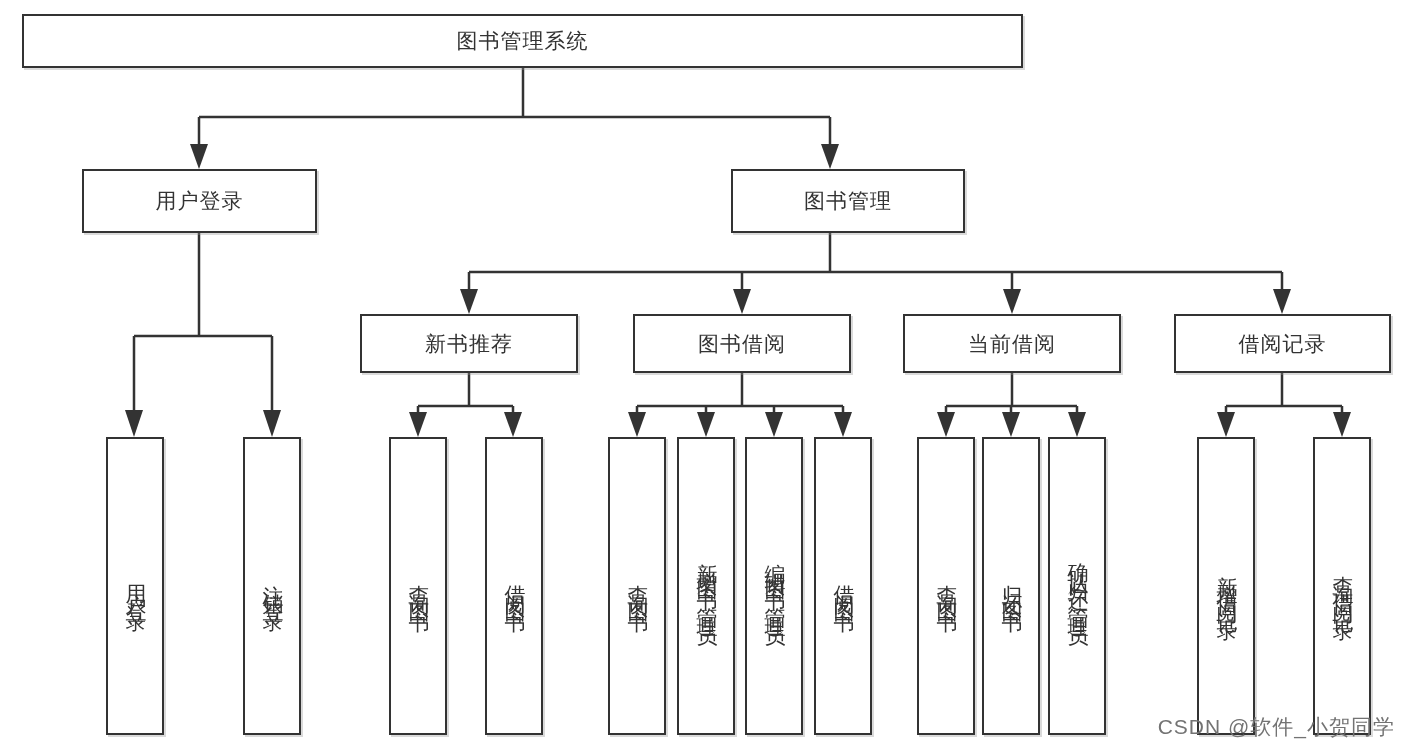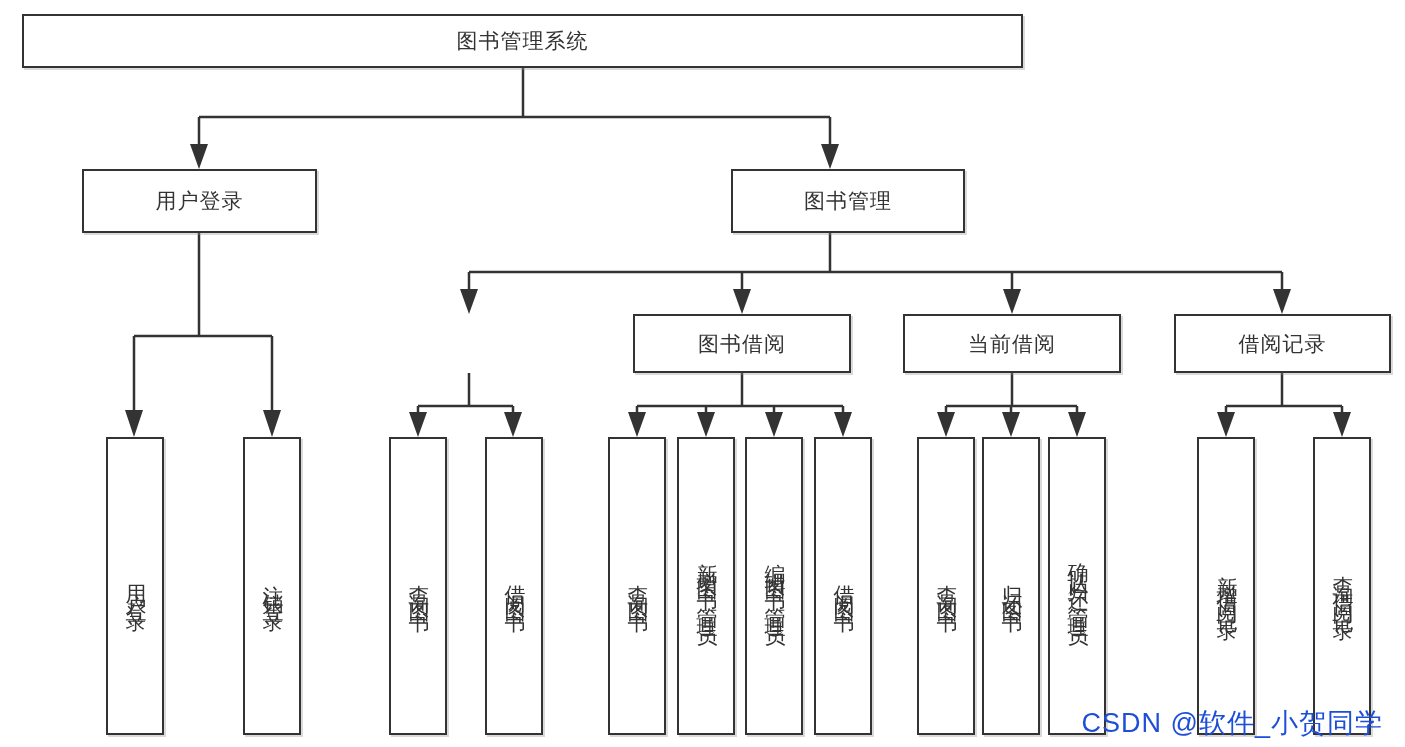--- a/index.html
+++ b/index.html
@@ -28,23 +28,23 @@
   .node.v{
     writing-mode:vertical-rl;
     text-orientation:mixed;
     text-align:center;
     font-size:21px;
     letter-spacing:9px;
     line-height:52px;
   }
   .watermark{
     position:absolute;
-    right:22px;bottom:6px;
-    font-size:27px;
-    color:#1d4ed8;
+    right:10px;bottom:6px;
+    font-size:21px;
+    color:#737373;
     letter-spacing:1px;
     white-space:nowrap;
   }
 </style>
 </head>
 <body>
 
 <div class="canvas">
 
   <svg class="connectors" viewBox="0 0 1405 747" xmlns="http://www.w3.org/2000/svg">
@@ -81,20 +81,21 @@
     <path d="M1282,373 V406 M1226,406 H1342 M1226,406 V414 M1342,406 V414"></path>
     <polygon points="1217,412 1235,412 1226,437"></polygon>
     <polygon points="1333,412 1351,412 1342,437"></polygon>
   </svg>
 
   <div class="node h" style="left:22px;top:14px;width:1001px;height:54px;">图书管理系统</div>
 
   <div class="node h" style="left:82px;top:169px;width:235px;height:64px;">用户登录</div>
   <div class="node h" style="left:713px;top:169px;width:234px;height:64px;margin-left:18px;">图书管理</div>
 
+  <div class="node h" style="left:360px;top:314px;width:218px;height:59px;">新书推荐</div>
   <div class="node h" style="left:633px;top:314px;width:218px;height:59px;text-align:right;">图书借阅</div>
   <div class="node h" style="left:1174px;top:314px;width:217px;height:59px;">借阅记录</div>
   <div class="node h" style="left:903px;top:314px;width:218px;height:59px;">当前借阅</div>
 
   <div class="node v" style="left:106px;top:437px;width:58px;height:298px;">用户登录</div>
   <div class="node v" style="left:243px;top:437px;width:58px;height:298px;">注销登录</div>
 
   <div class="node v" style="left:389px;top:437px;width:58px;height:298px;">查询图书</div>
   <div class="node v" style="left:485px;top:437px;width:58px;height:298px;">借阅图书</div>
 

